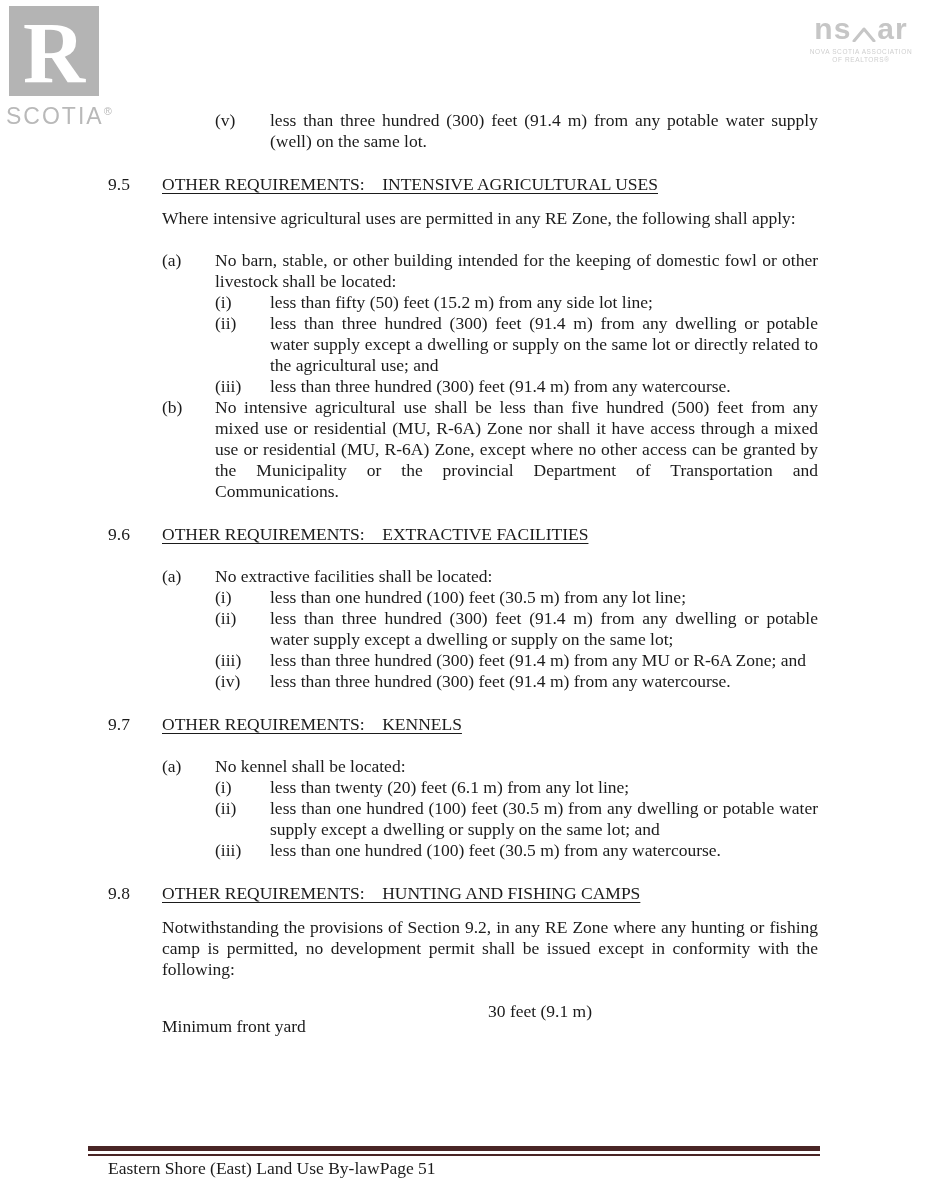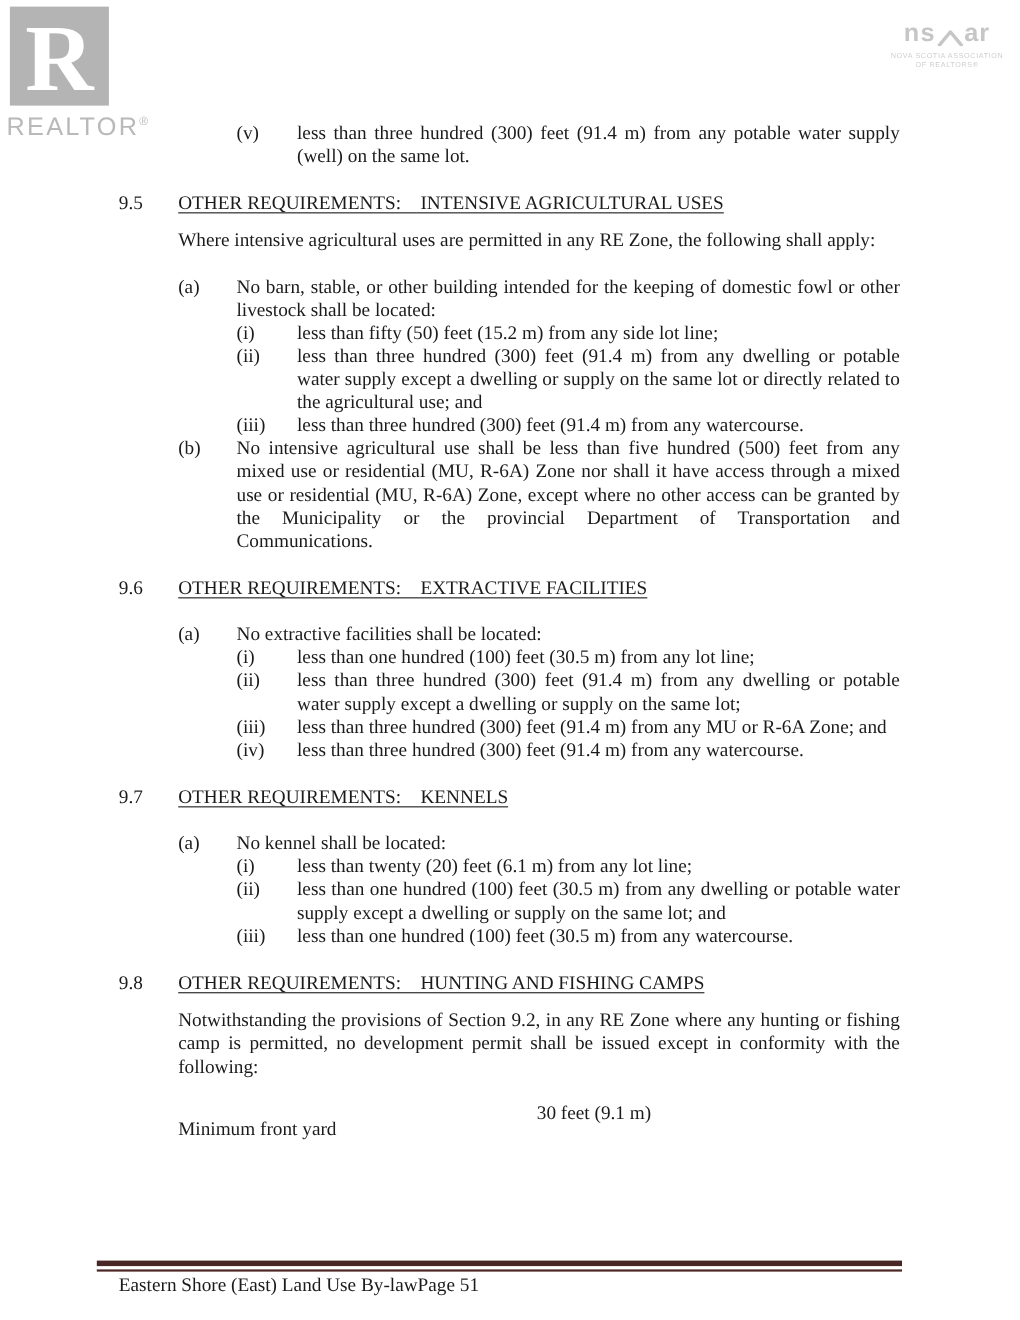--- a/index.html
+++ b/index.html
@@ -18,21 +18,21 @@
     font-family:"Liberation Serif", serif;font-weight:bold;font-size:86px;line-height:86px;
     color:#ffffff;transform:translateY(2px);
   }
   .realtor-word{
     margin-top:3px;color:#b9b9b9;font-family:"Liberation Sans", sans-serif;
     font-size:23px;letter-spacing:2px;line-height:24px;white-space:nowrap;
   }
   .realtor-word sup{font-size:11px;letter-spacing:0;}
   .nsar-logo{position:absolute;top:12px;right:6px;width:120px;text-align:center;color:#c6c6c6;}
   .nsar-mark{
-    font-family:"Liberation Sans", sans-serif;font-weight:600;font-size:23px;line-height:34px;
+    font-family:"Liberation Sans", sans-serif;font-weight:600;font-size:30px;line-height:34px;
     display:flex;align-items:flex-end;justify-content:center;letter-spacing:1px;
   }
   .nsar-roof{display:inline-block;margin:0 1px 4px 1px;}
   .nsar-tagline{
     font-family:"Liberation Sans", sans-serif;font-size:6.5px;line-height:8px;
     letter-spacing:.6px;color:#cfcfcf;margin-top:2px;
   }
   
   .content{position:absolute;left:108px;top:110px;width:710px;}
   .justify{text-align:justify;}
@@ -62,21 +62,21 @@
     display:flex;
   }
 </style>
 </head>
 <body>
 
 <div class="realtor-logo">
   <div class="realtor-block">
     <span>R</span>
   </div>
-  <div class="realtor-word"><span>REALTOR</span><sup>®</sup></div>
+  <div class="realtor-word"><span>SCOTIA</span><sup>®</sup></div>
 </div>
 
 <div class="nsar-logo">
   <div class="nsar-mark">
     <span>ns</span>
     <svg class="nsar-roof" width="24" height="16" viewBox="0 0 24 16">
       <path d="M2 15 L12 3 L22 15" fill="none" stroke="#c6c6c6" stroke-width="3" stroke-linecap="round" stroke-linejoin="round"></path>
     </svg>
     <span>ar</span>
   </div>

